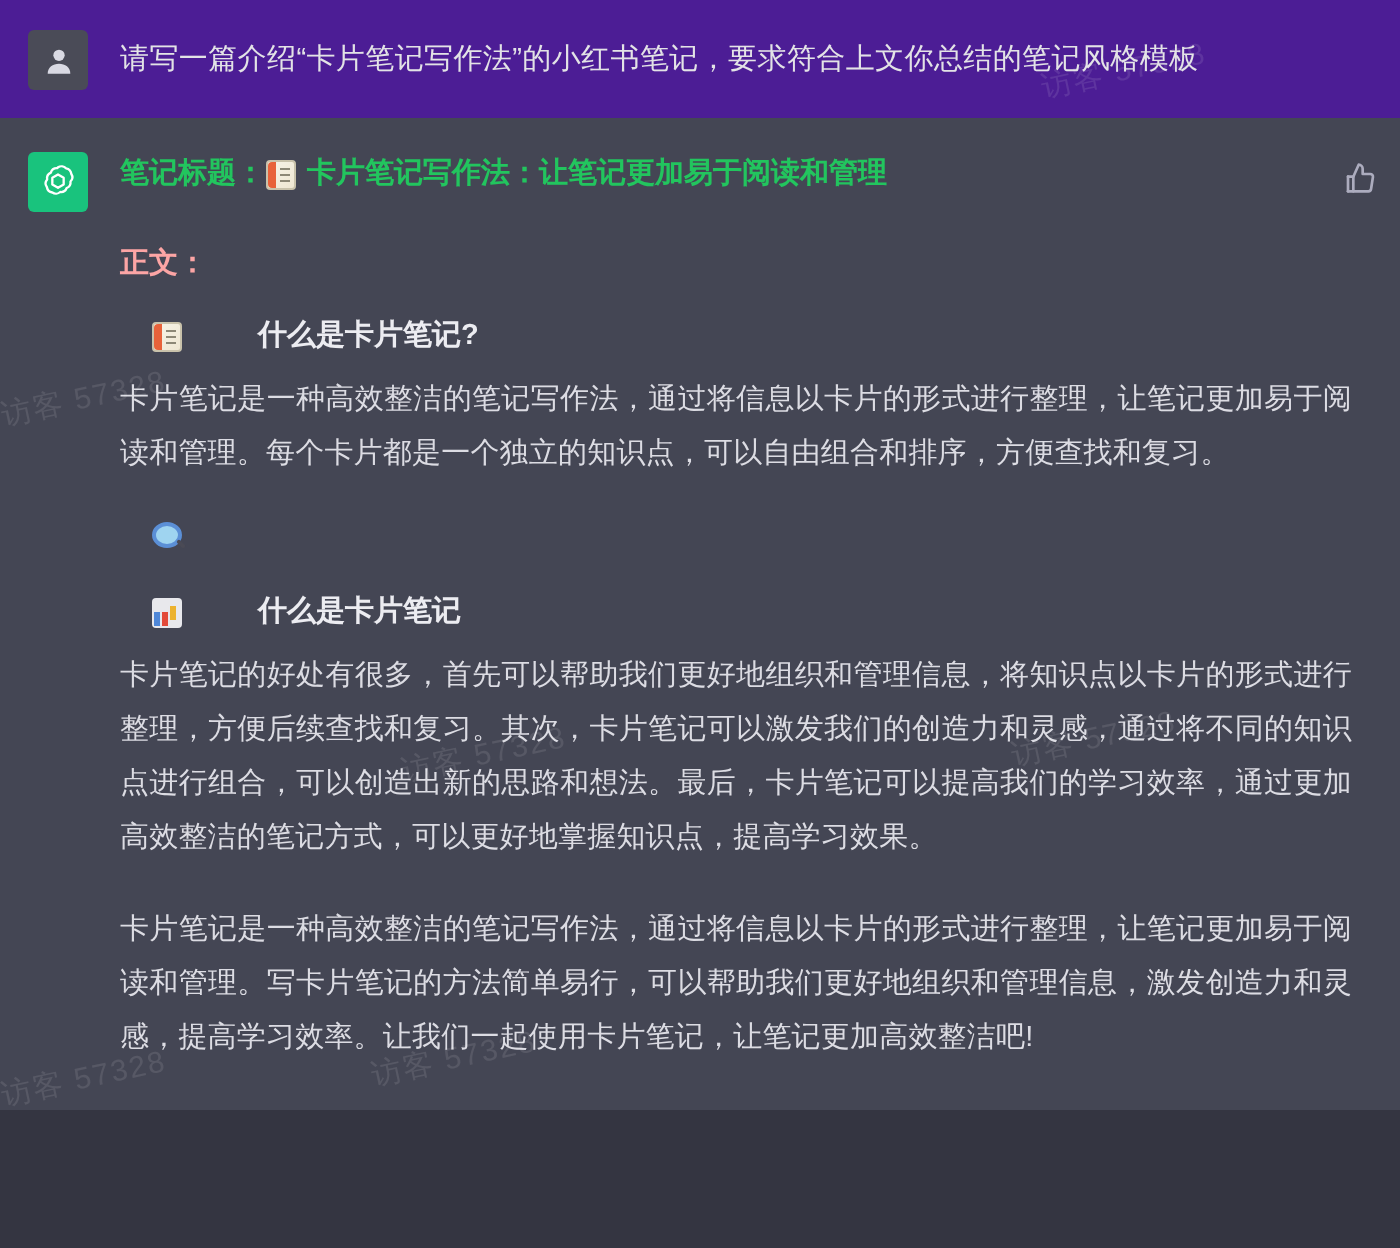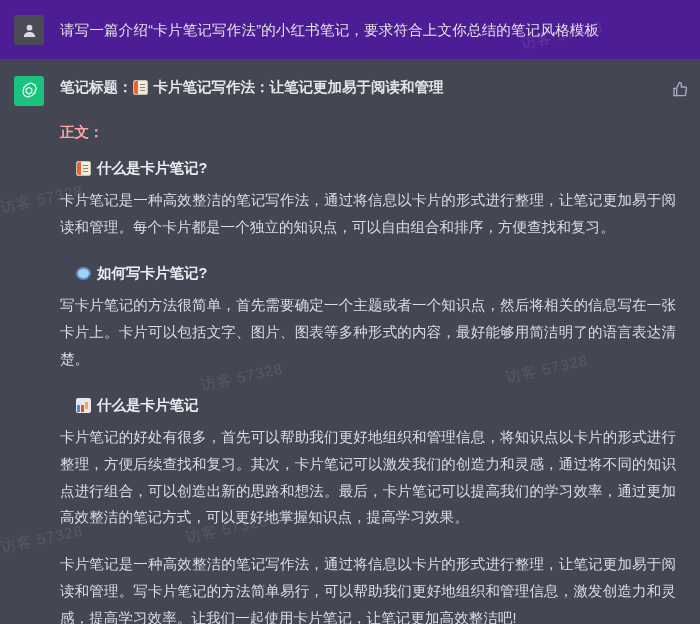--- a/index.html
+++ b/index.html
@@ -92,34 +92,35 @@
   
   .line-title {
     display: flex;
     align-items: center;
     flex-wrap: wrap;
     font-weight: bold;
     color: #ececf1;
     margin-bottom: 18px;
     font-size: 14.5px;
   }
-  .bold-label { font-weight: bold; color: #e5e5e5; }
+  .bold-label { font-weight: bold; color: #22c55e; }
   .section-head {
     font-weight: bold;
     color: #fca5a5;
     margin: 20px 0 10px 0;
     font-size: 14.5px;
   }
   .sub-head {
     display: flex;
     align-items: center;
     font-weight: bold;
     color: #ececf1;
     margin: 6px 0 6px 16px;
     font-size: 14.5px;
+    gap: 32px;
   }
   .para {
     margin: 0 0 4px 0;
     text-align: justify;
     color: #dcdce3;
     line-height: 1.85;
     letter-spacing: 0.1px;
   }
   .block { margin-bottom: 20px; }
 
@@ -224,23 +225,21 @@
       <div class="sub-head">
         <span class="ico ico-memo"></span>
         <span>什么是卡片笔记?</span>
       </div>
       <p class="para">卡片笔记是一种高效整洁的笔记写作法，通过将信息以卡片的形式进行整理，让笔记更加易于阅读和管理。每个卡片都是一个独立的知识点，可以自由组合和排序，方便查找和复习。</p>
     </div>
 
     <div class="block">
       <div class="sub-head">
         <span class="ico ico-mag"></span>
-        <span>如何写卡片笔记?</span>
       </div>
-      <p class="para">写卡片笔记的方法很简单，首先需要确定一个主题或者一个知识点，然后将相关的信息写在一张卡片上。卡片可以包括文字、图片、图表等多种形式的内容，最好能够用简洁明了的语言表达清楚。</p>
     </div>
 
     <div class="block">
       <div class="sub-head">
         <span class="ico ico-chart"></span>
         <span>什么是卡片笔记</span>
       </div>
       <p class="para">卡片笔记的好处有很多，首先可以帮助我们更好地组织和管理信息，将知识点以卡片的形式进行整理，方便后续查找和复习。其次，卡片笔记可以激发我们的创造力和灵感，通过将不同的知识点进行组合，可以创造出新的思路和想法。最后，卡片笔记可以提高我们的学习效率，通过更加高效整洁的笔记方式，可以更好地掌握知识点，提高学习效果。</p>
     </div>
 

